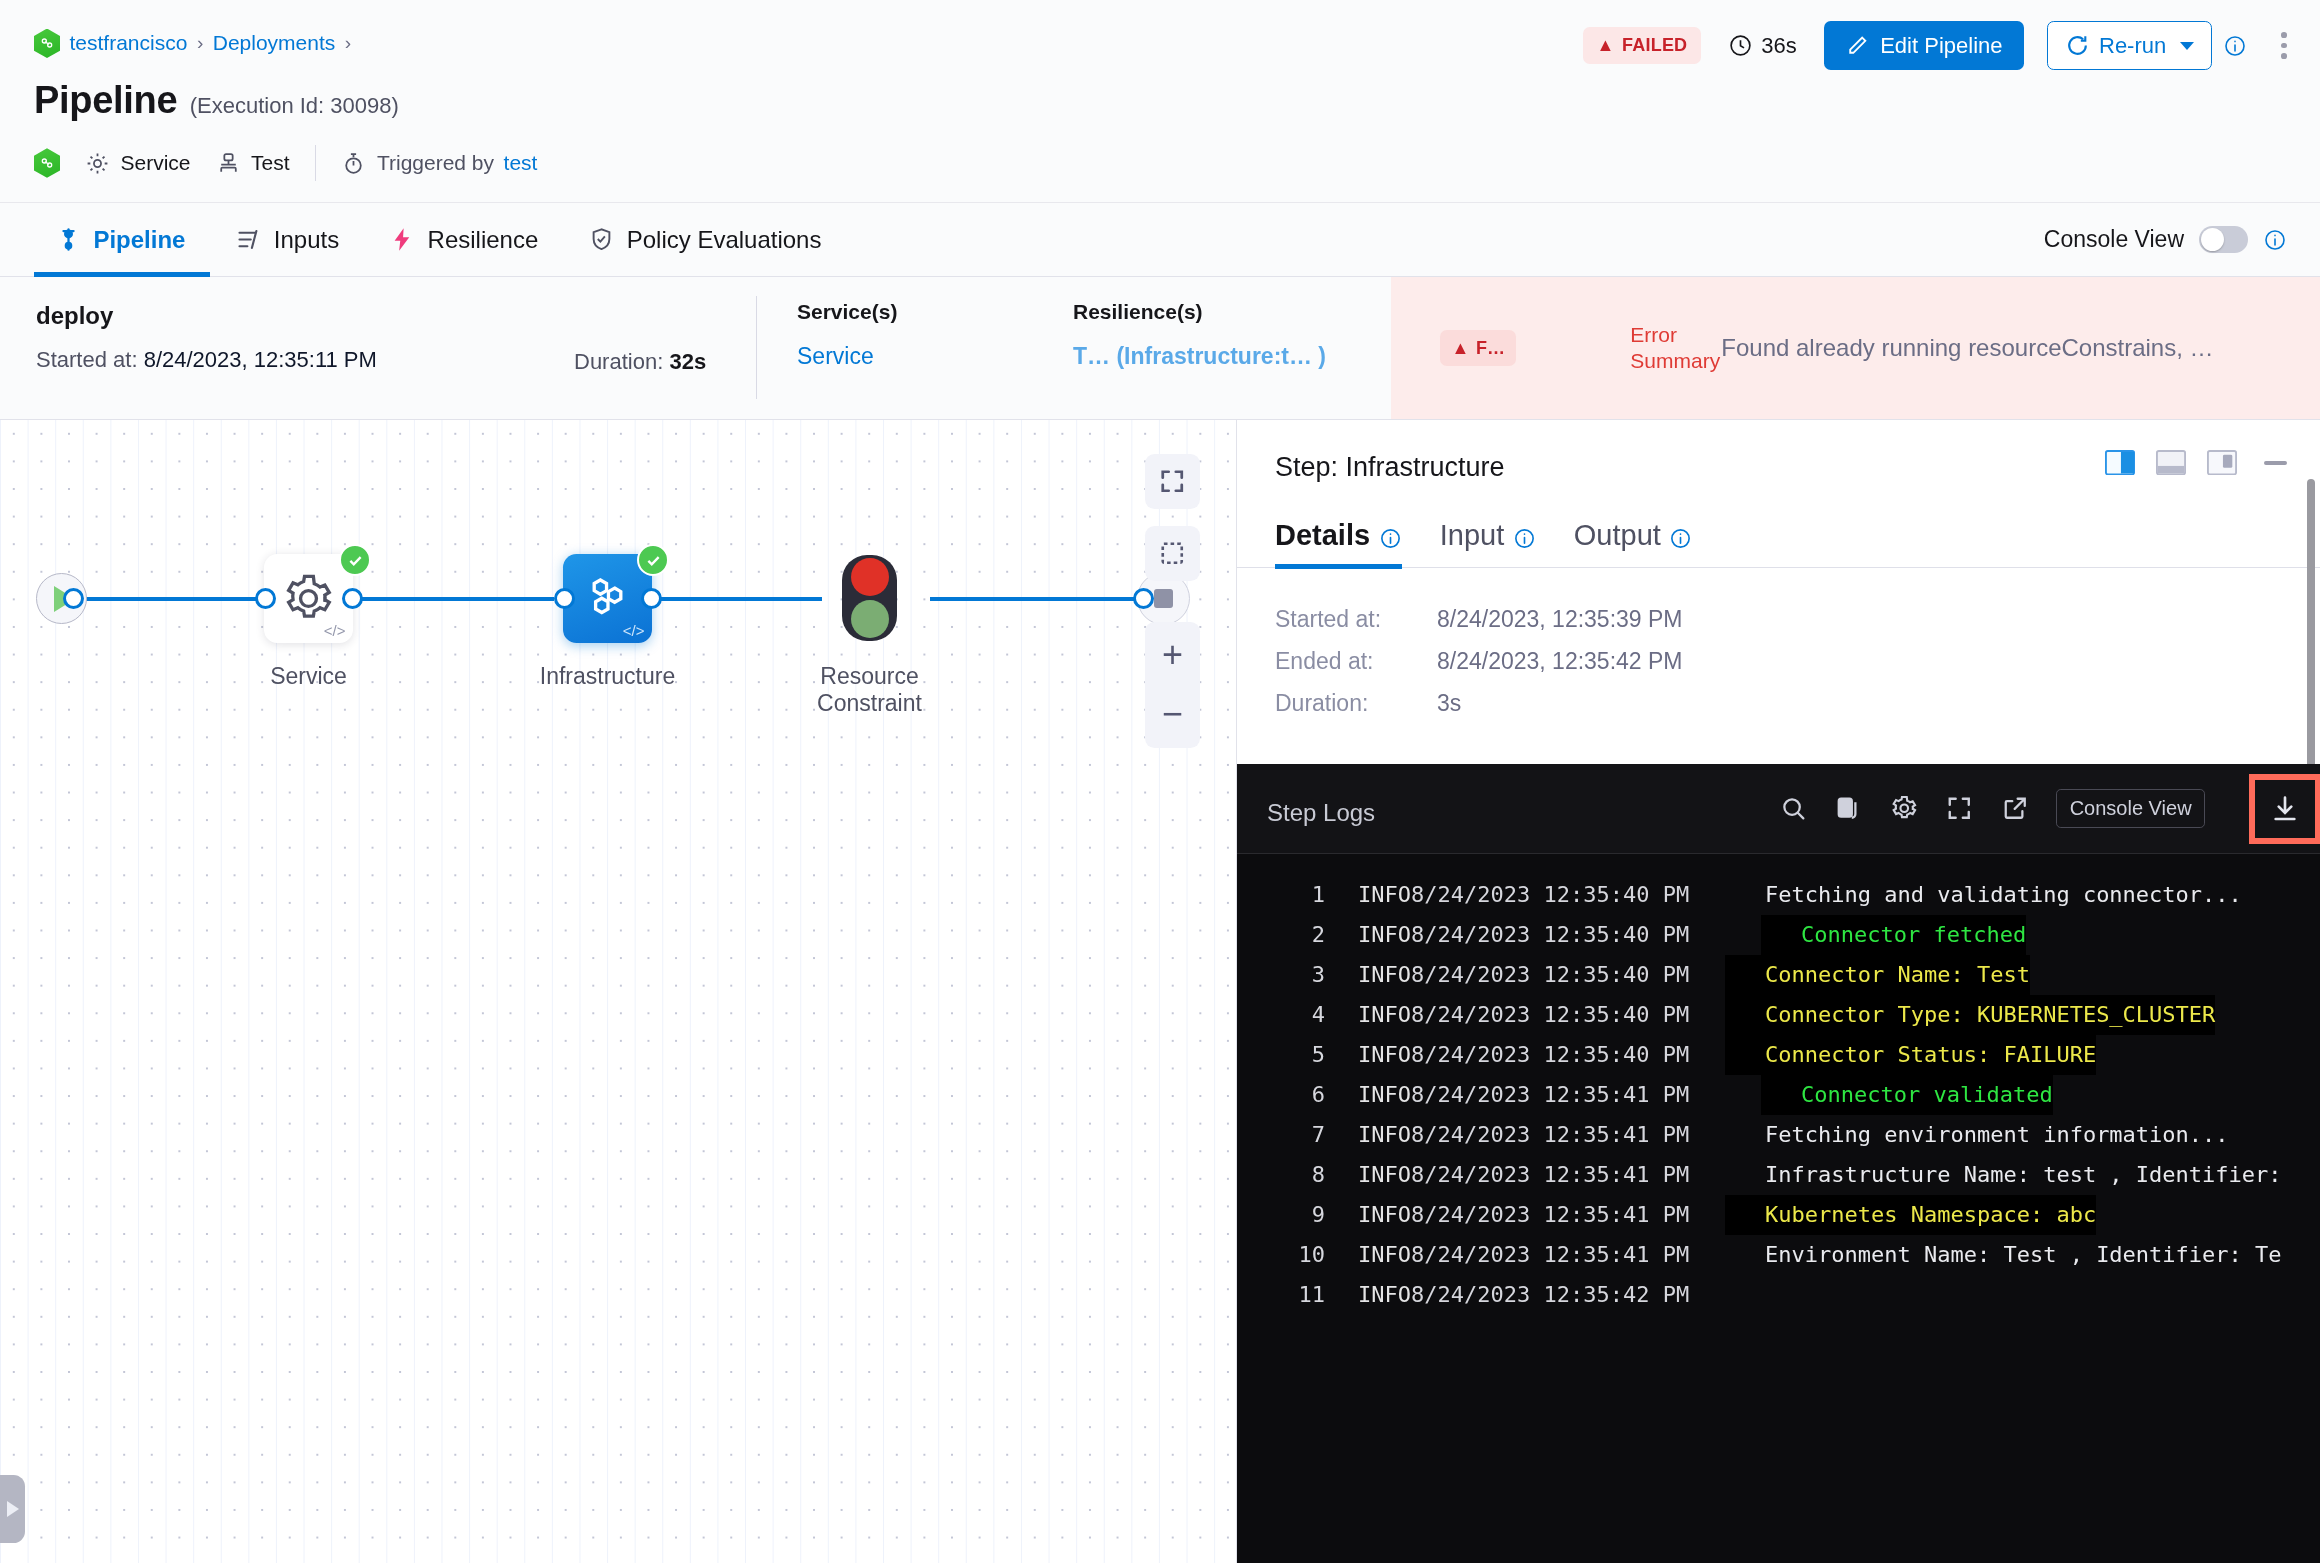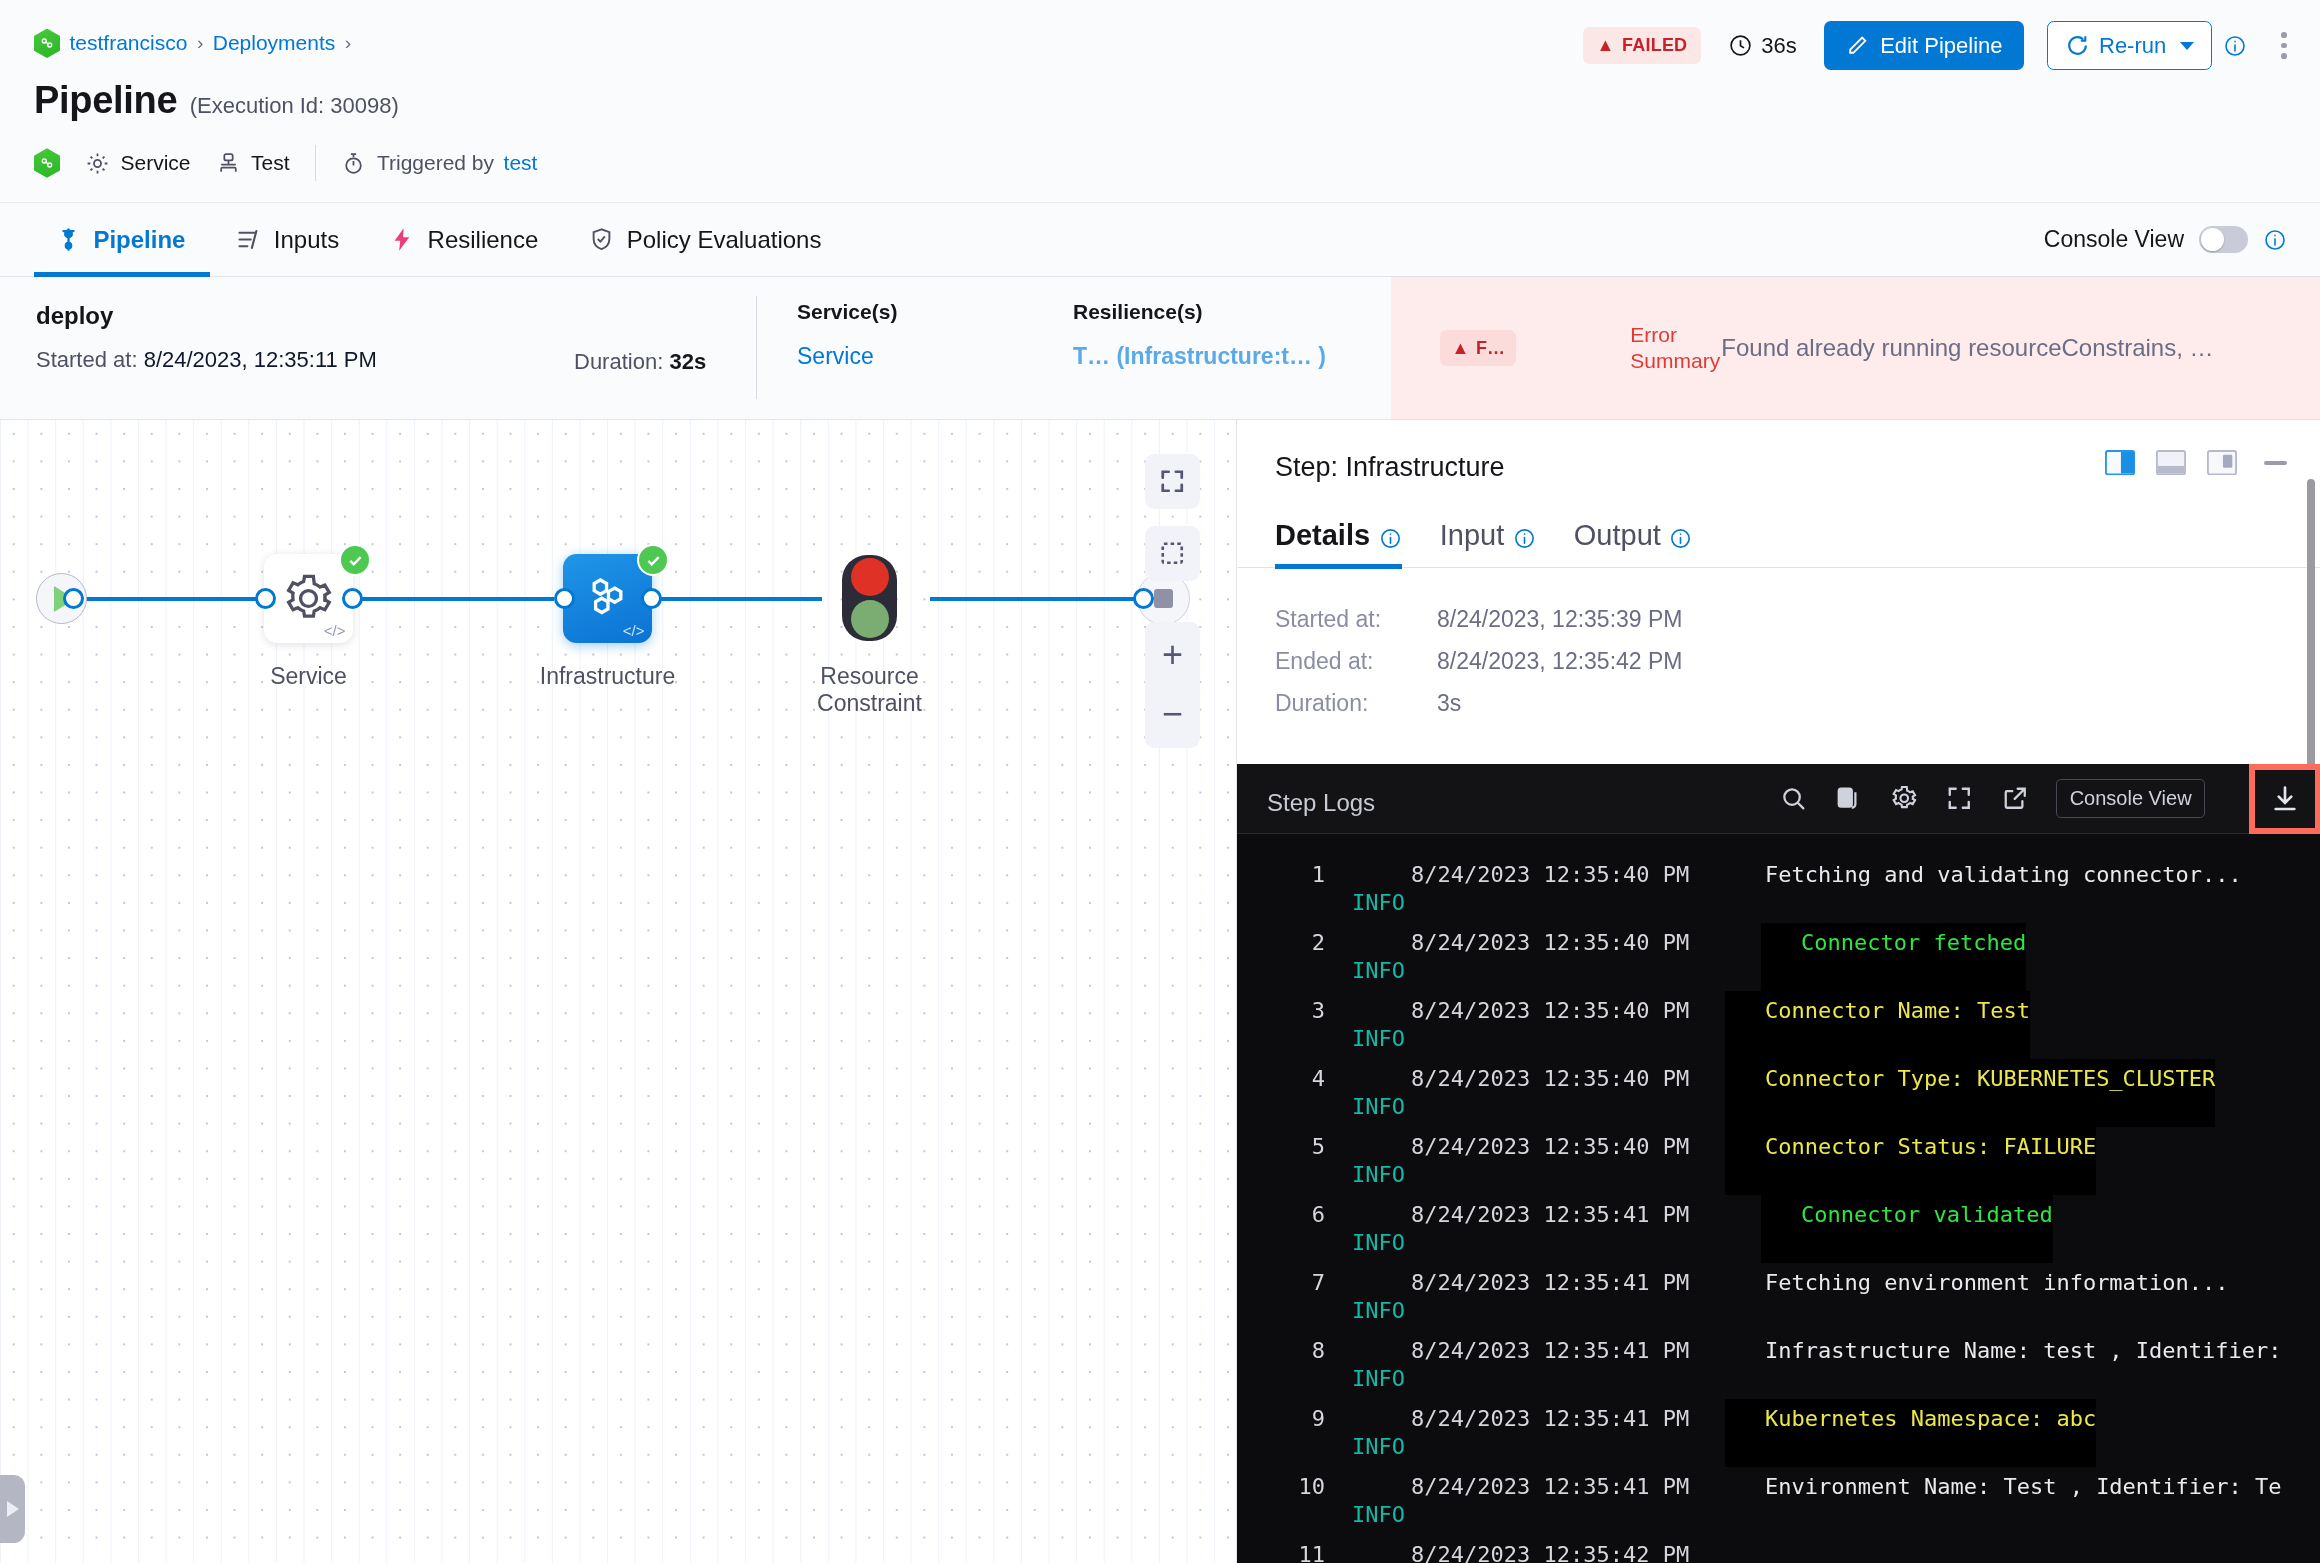--- a/index.html
+++ b/index.html
@@ -161,30 +161,30 @@
 
   .kv { padding: 38px 0 0 38px; }
   .kv-row { display: flex; margin-bottom: 15px; }
   .kv-k { width: 162px; font-size: 23px; color: #8a8da3; }
   .kv-v { font-size: 23px; color: #6b6d85; }
 
   .panel-scroll { position: absolute; right: 5.7px; top: 59px; width: 8.6px; height: 314px; background: #9a9aa0; border-radius: 4.8px; }
 
   
   .logs { flex: 1; background: #0c0c0e; display: flex; flex-direction: column; min-height: 0; margin-top: 32px; }
-  .logs-bar { height: 70px; background: #131316; display: flex; align-items: center; padding: 8px 0 0 30px; position: relative; border-bottom: 1px solid #2a2a2e; }
+  .logs-bar { height: 90px; background: #131316; display: flex; align-items: center; padding: 8px 0 0 30px; position: relative; border-bottom: 1px solid #2a2a2e; }
   .logs-title { font-size: 24px; color: #c8cad4; }
   .logs-tools { position: absolute; right: 0; top: 0; height: 100%; display: flex; align-items: center; gap: 27px; padding-right: 0; }
   .lt { width: 28.5px; height: 28.5px; cursor: pointer; color: #cfd1dc; }
   .console-btn { border: 1.4px solid #4a4a55; border-radius: 4.8px; color: #cfd1dc; font-size: 20px; padding: 6.7px 12.4px; cursor: pointer; }
   .dl-wrap { width: 72px; height: 70px; display: flex; align-items: center; justify-content: center; border: 6.7px solid #ff6b5a; margin-left: 17px; cursor: pointer; }
   .log-area { flex: 1; overflow: hidden; padding: 21px 0 0 0; position: relative; }
   .log-line { display: flex; font-family: "DejaVu Sans Mono", monospace; font-size: 22px; line-height: 40px; white-space: pre; }
   .ln { width: 88px; text-align: right; color: #d6d7dd; }
-  .lvl { width: 86px; text-align: center; padding-left: 21px; color: #14b8a6; margin-top: 28px; }
+  .lvl { width: 86px; text-align: right; padding-left: 21px; color: #e5e5e5; }
   .lts { width: 314px; color: #d6d7dd; }
   .lmsg { padding-left: 40px; }
   .lmsg.white { color: #e9eaee; }
   .lmsg.green { color: #2ee642; background: #000; margin-left: 36px; }
   .lmsg.yellow { color: #ece84a; background: #000; }
 </style>
 </head>
 <body>
 
 <div class="app">

